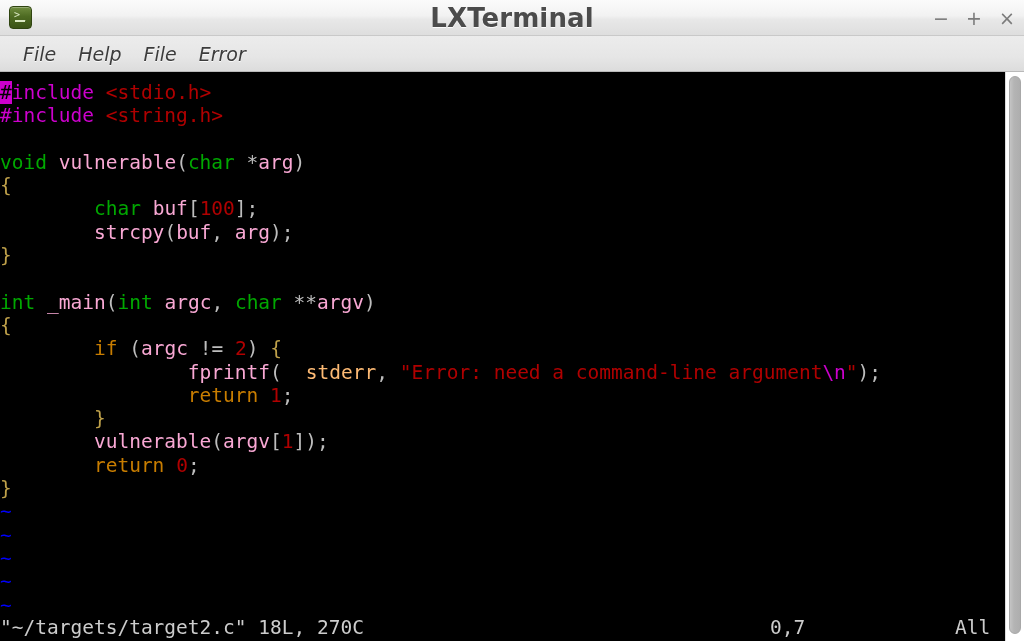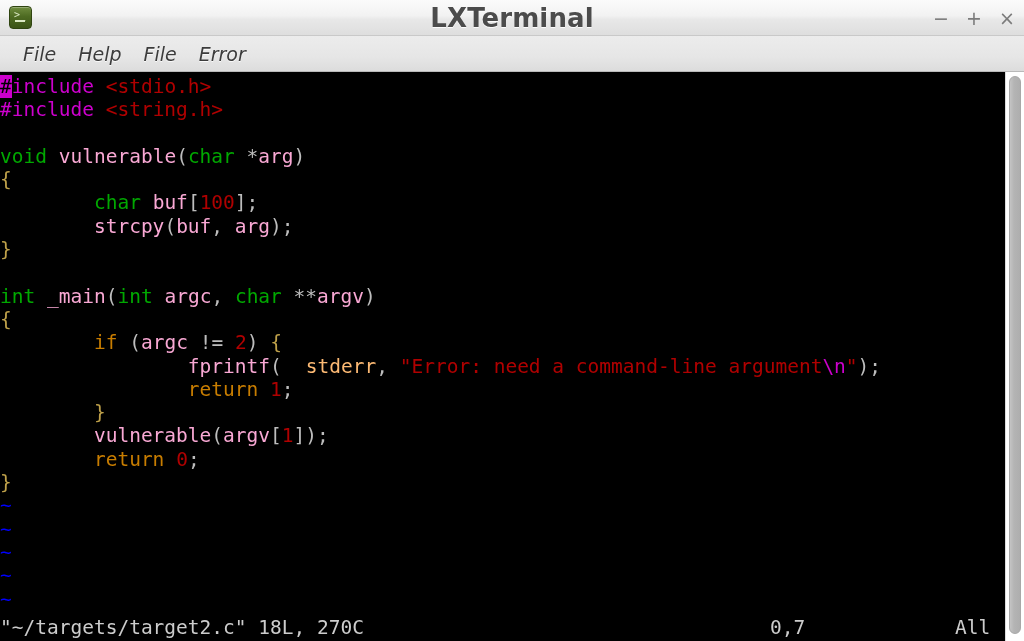--- a/index.html
+++ b/index.html
@@ -141,21 +141,21 @@
     left: 0;
     top: 0;
     width: 1005px;
     height: 100%;
     background: #000000;
     font-family: "DejaVu Sans Mono", monospace;
     font-size: 19.5px;
     line-height: 23.3px;
     white-space: pre;
     color: #cccccc;
-    padding-top: 3px;
+    padding-top: 9px;
     box-sizing: border-box;
     overflow: hidden;
   }
   .term .line {
     height: 23.3px;
     white-space: pre;
   }
 
   
   .c-prepro  { color: #cd00cd; }   

